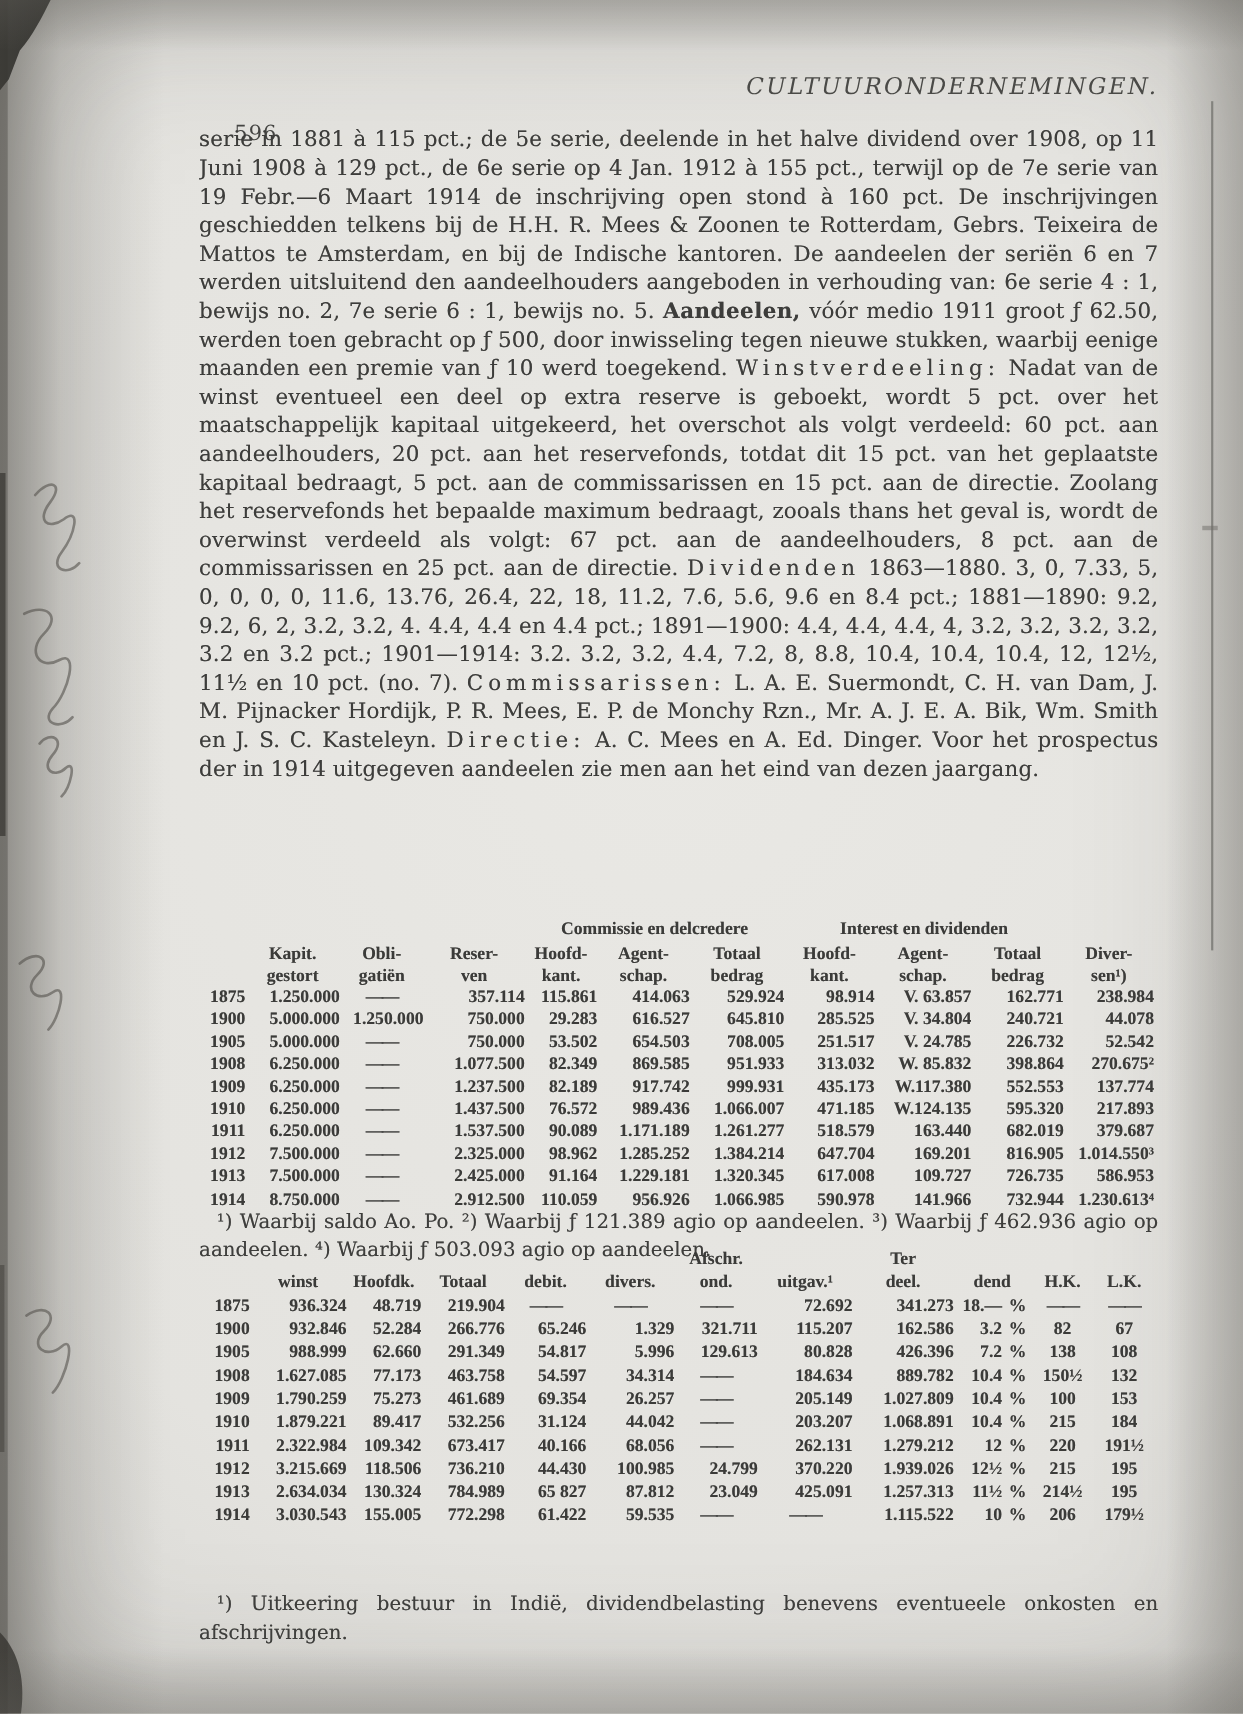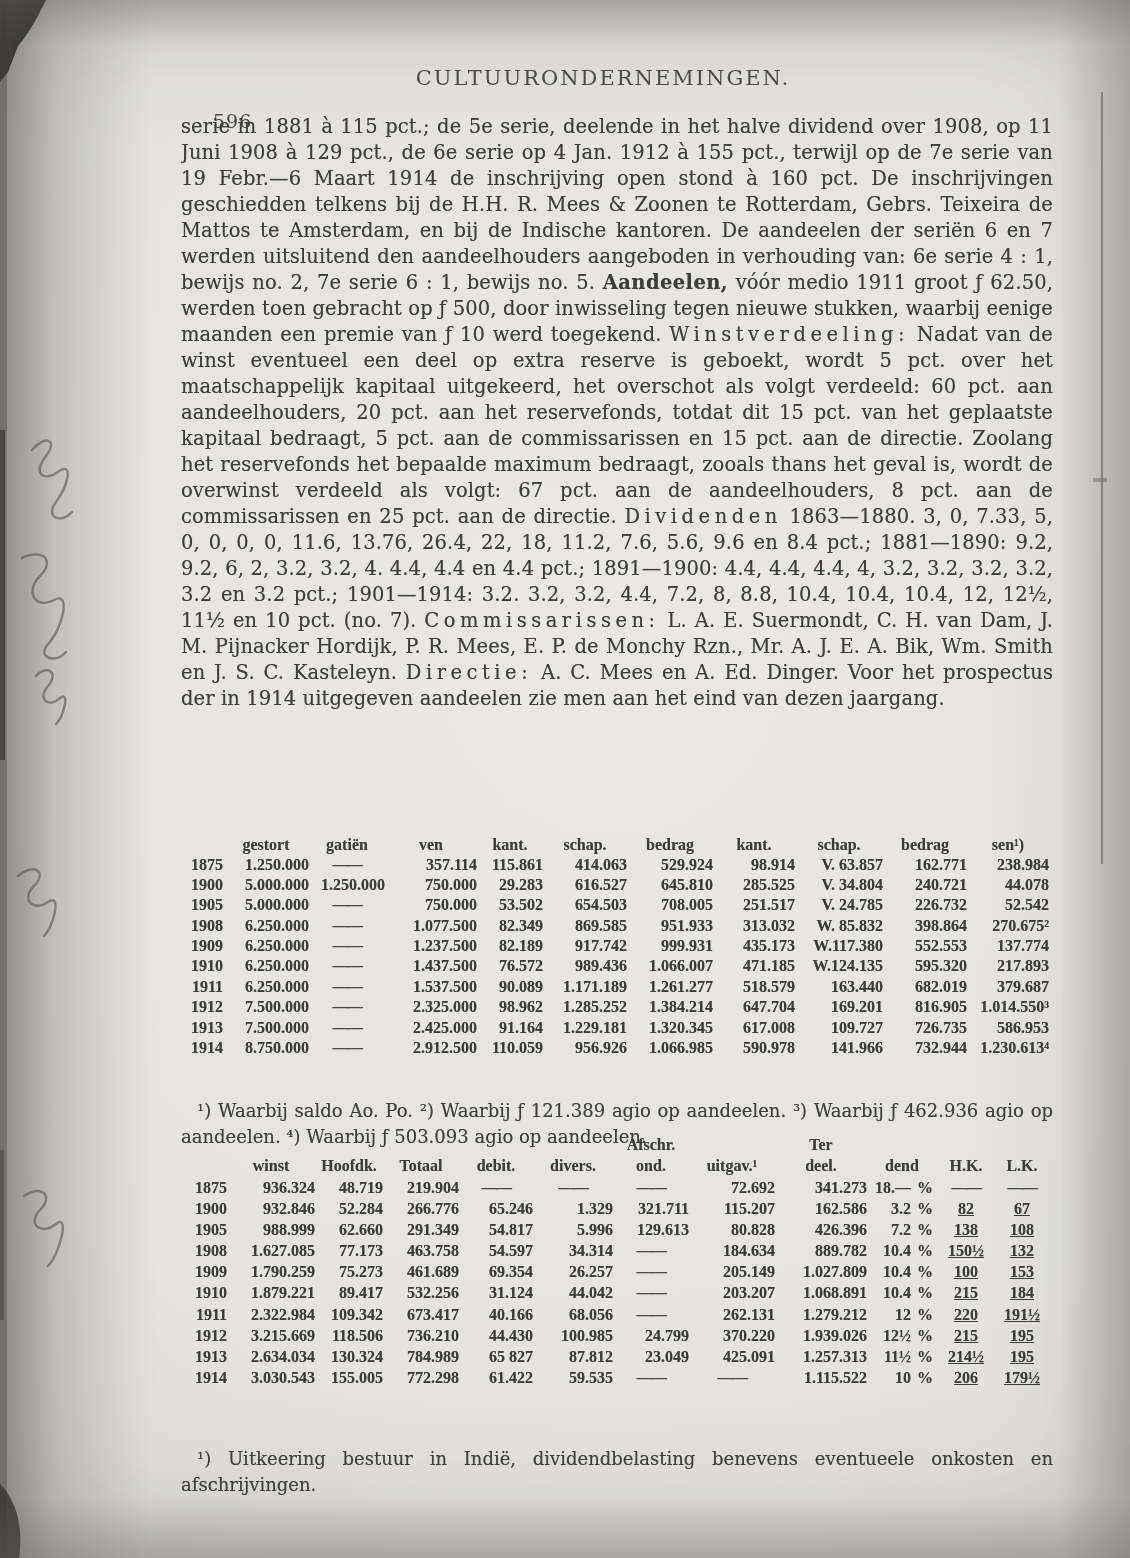--- a/index.html
+++ b/index.html
@@ -23,22 +23,22 @@
     background:linear-gradient(to bottom, rgba(100,98,92,.35), rgba(100,98,92,0));}
   .ov-bottom{left:0;bottom:0;right:0;height:60px;
     background:linear-gradient(to top, rgba(100,98,92,.30), rgba(100,98,92,0));}
   .artifacts{position:absolute;inset:0;pointer-events:none;}
 
   .pagenum{
     position:absolute;left:213px;top:69px;
     font-size:19px;color:#454543;letter-spacing:1px;margin-top:41px;
   }
   .title{
-    position:absolute;left:167px;top:66px;width:872px;text-align:center;
-    font-size:21px;letter-spacing:2px;color:#4a4a47;
+    position:absolute;left:181px;top:66px;width:872px;text-align:right;
+    font-style:italic;font-size:21px;letter-spacing:2px;color:#4a4a47;
   }
   .para{
     position:absolute;left:181px;top:114px;width:872px;height:724px;overflow:hidden;
     font-size:19.5px;line-height:26px;letter-spacing:.1px;
     text-align:justify;color:#3d3d3b;
     text-shadow:0 0 .5px rgba(61,61,59,.55);
   }
   .seg-bold{font-weight:bold;letter-spacing:.4px;}
   .seg-spaced{letter-spacing:4.5px;}
   .seg-normal{}
@@ -56,21 +56,21 @@
   .t2 tr{height:21.2px;}
   .t1 .grouprow{height:23px;}
   .t1 .hrow{height:19.5px;}
   .t2 .grouprow{height:21px;}
   .t2 .hrow{height:21.5px;}
   .datatable td{text-align:right;}
   .datatable td:first-child{text-align:right;}
   .datatable td.hcell,.datatable td.group{text-align:center;}
   .datatable td.dash{text-align:center;letter-spacing:-1.5px;color:#474745;}
   .t2 td.pct{text-align:left;padding-left:6px;}
-  .t2 td.ctr{text-align:center;text-decoration:underline;}
+  .t2 td.ctr{text-align:center;}
   
   .t1 .c1{width:42px}.t1 .c2{width:86px}.t1 .c3{width:76px}.t1 .c4{width:92px}
   .t1 .c5{width:66px}.t1 .c6{width:84px}.t1 .c7{width:86px}.t1 .c8{width:82px}
   .t1 .c9{width:88px}.t1 .c10{width:84px}.t1 .c11{width:82px}
   
   .t2 .c1{width:46px}.t2 .c2{width:88px}.t2 .c3{width:68px}.t2 .c4{width:76px}
   .t2 .c5{width:74px}.t2 .c6{width:80px}.t2 .c7{width:76px}.t2 .c8{width:86px}
   .t2 .c9{width:92px}.t2 .c10{width:44px}.t2 .c11{width:26px}.t2 .c12{width:58px}
   .t2 .c13{width:54px}
 
@@ -118,20 +118,39 @@
           <col class="c4">
           <col class="c5">
         <col class="c6">
           <col class="c7">
           <col class="c8">
           <col class="c9">
           <col class="c10">
           <col class="c11">
       </colgroup>
       <thead>
+          <tr class="grouprow">
+            <td colspan="4"></td>
+            <td class="group" colspan="3">Commissie en delcredere</td>
+            <td class="group" colspan="3">Interest en dividenden</td>
+            <td></td>
+          </tr>
+          <tr class="hrow">
+            <td class="hcell"></td>
+            <td class="hcell">Kapit.</td>
+            <td class="hcell">Obli-</td>
+            <td class="hcell">Reser-</td>
+            <td class="hcell">Hoofd-</td>
+            <td class="hcell">Agent-</td>
+            <td class="hcell">Totaal</td>
+            <td class="hcell">Hoofd-</td>
+            <td class="hcell">Agent-</td>
+            <td class="hcell">Totaal</td>
+            <td class="hcell">Diver-</td>
+          </tr>
           <tr class="hrow">
             <td class="hcell"></td>
             <td class="hcell">gestort</td>
             <td class="hcell">gatiën</td>
             <td class="hcell">ven</td>
             <td class="hcell">kant.</td>
             <td class="hcell">schap.</td>
             <td class="hcell">bedrag</td>
             <td class="hcell">kant.</td>
             <td class="hcell">schap.</td>

